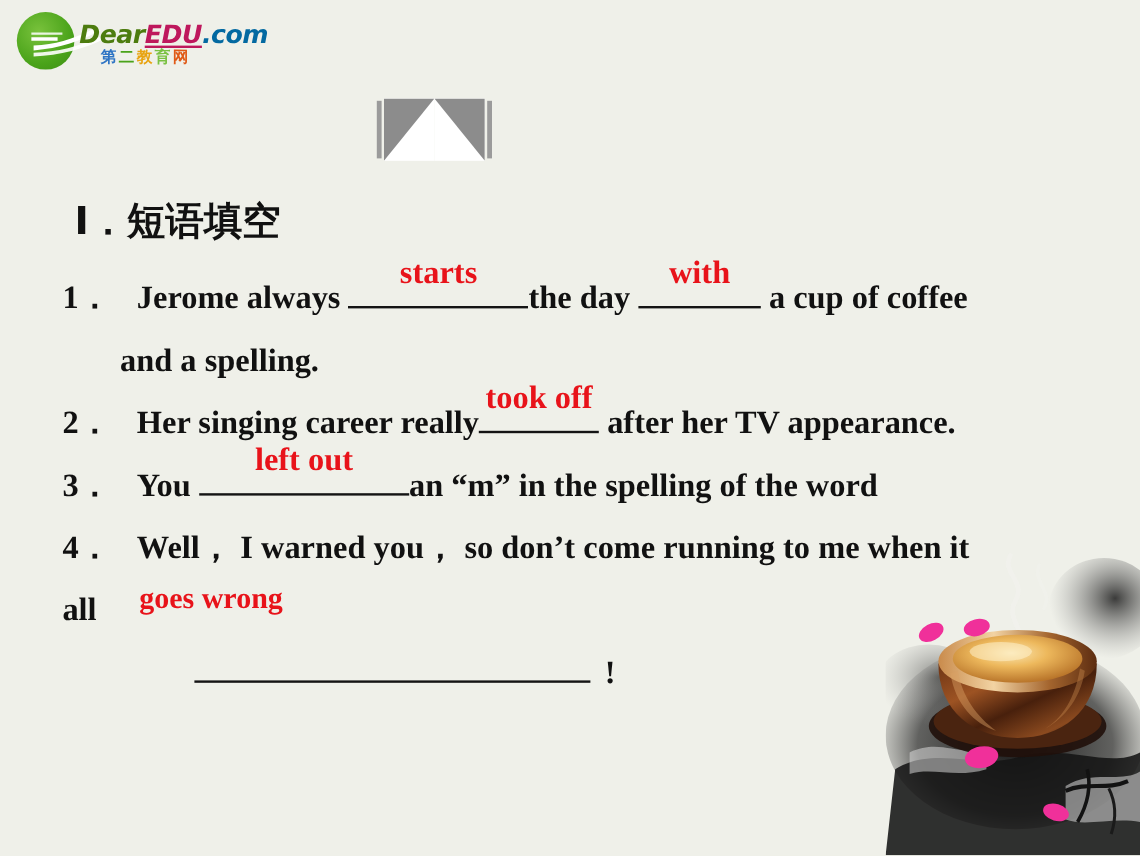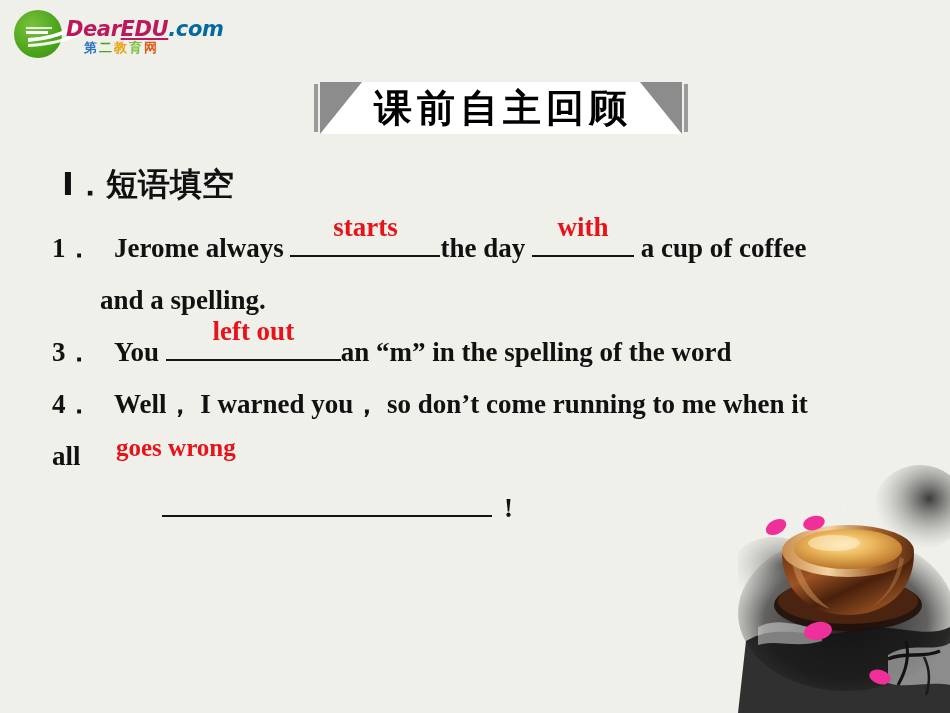--- a/index.html
+++ b/index.html
@@ -52,21 +52,21 @@
     position: absolute;
     left: 58px;
     top: 9px;
     font-family: "DejaVu Sans", sans-serif;
     font-style: italic;
     font-weight: bold;
     font-size: 21px;
     letter-spacing: -0.4px;
     white-space: nowrap;
   }
-  #logo .brand .d1 { color: #be185d; text-align: right; }
+  #logo .brand .d1 { color: #4d7c0f; text-align: right; }
   #logo .brand .d2 { color: #be185d; text-decoration: underline; }
   #logo .brand .d3 { color: #0369a1; font-style: italic; }
   #logo .cn {
     position: absolute;
     left: 76px;
     top: 31px;
     font-family: "DejaVu Sans", sans-serif;
     font-weight: bold;
     font-size: 13px;
     letter-spacing: 2px;
@@ -238,36 +238,38 @@
       <path d="M0 9 L 22 9 L 22 12 L 0 12 Z" fill="#ffffff"></path>
       <path d="M0 5 L 26 5 L 26 7 L 0 7 Z" fill="#ffffff" opacity="0.85"></path>
     </svg>
     <div class="brand"><span class="d1">Dear</span><span class="d2">EDU</span><span class="d3">.com</span></div>
     <div class="cn"><span>第</span><span>二</span><span>教</span><span>育</span><span>网</span></div>
   </div>
 
   <div id="title-banner">
     <div class="bar-thin"></div>
     <div class="tri-left"></div>
-    <div id="title-text">课前自主回顾</div>
     <div class="tri-right"></div>
     <div class="bar-thin"></div>
   </div>
 
   <div id="section-heading">Ⅰ．短语填空</div>
 
   <div id="questions">
 
     <div class="q-line">
       <span class="q-num">1．</span><span>Jerome always </span><span class="blank b-w150"><span class="ans">starts</span></span><span>the day </span><span class="blank b-w102"><span class="ans">with</span></span><span> a cup of coffee</span>
     </div>
     <div class="q-line">
       <span class="q-indent"></span><span>and a spelling.</span>
     </div>
 
+    <div class="q-line">
+      <span class="q-num">2．</span><span>Her singing career really</span><span class="blank b-w100"><span class="ans">took off</span></span><span> after her TV appearance.</span>
+    </div>
 
     <div class="q-line">
       <span class="q-num">3．</span><span>You </span><span class="blank b-w175"><span class="ans">left out</span></span><span>an “m” in the spelling of the word</span>
     </div>
 
     <div class="q-line" id="line4a">
       <span class="q-num">4．</span><span>Well，  I warned you，  so don’t come running to me when it</span>
     </div>
     <div class="q-line" id="line4b">
       <span class="all-word">all</span><span class="goes">goes wrong</span>

